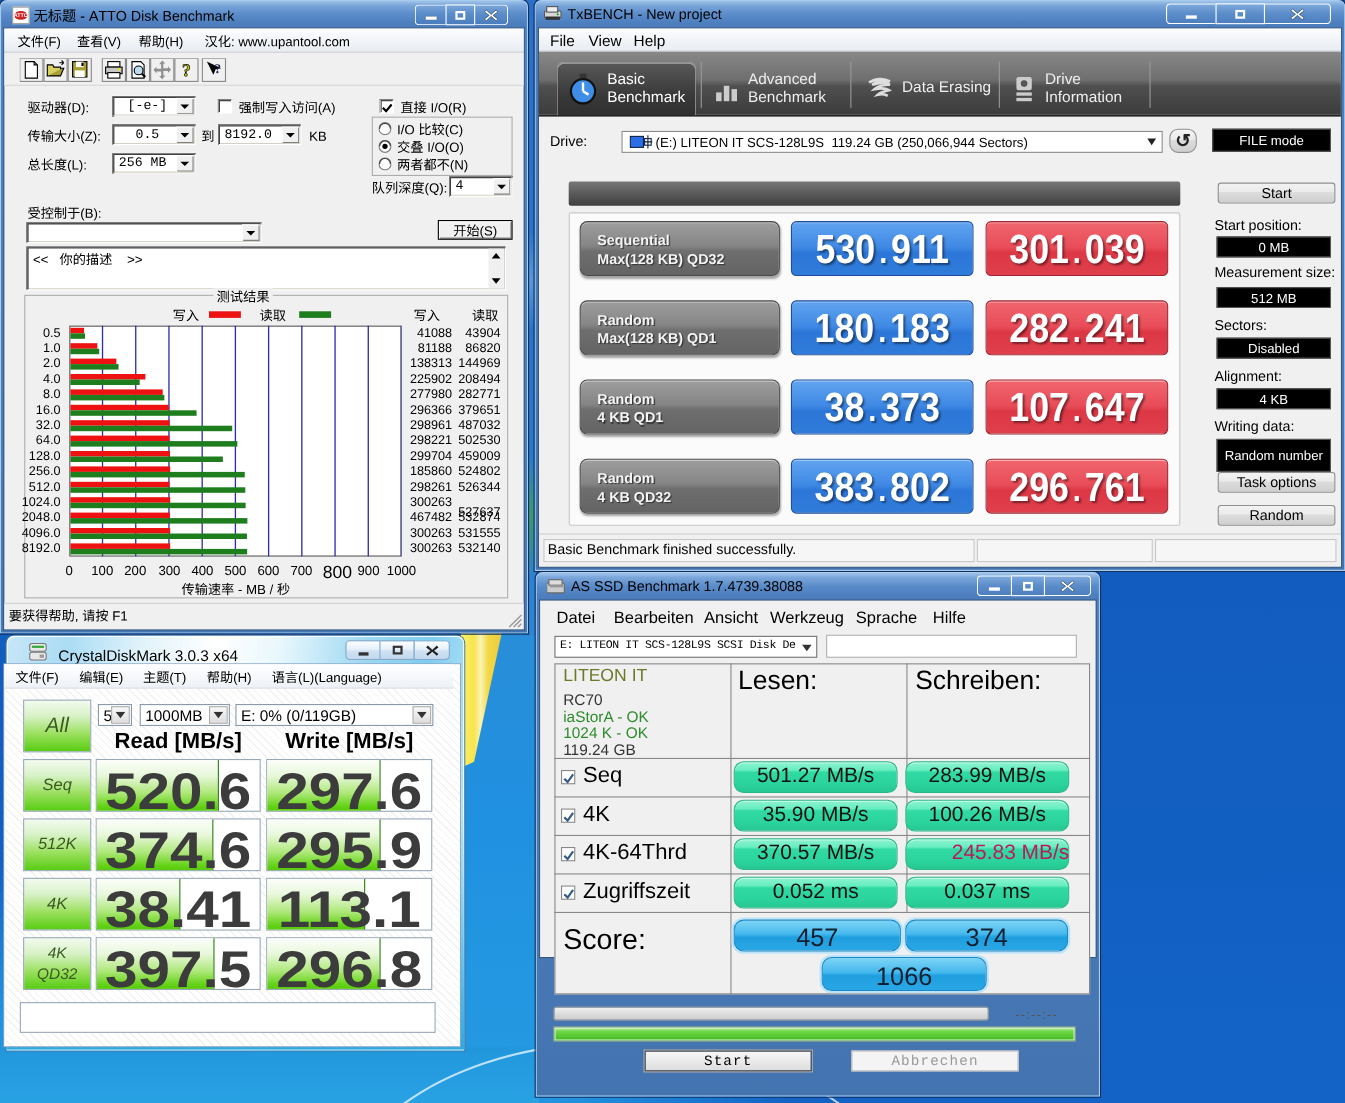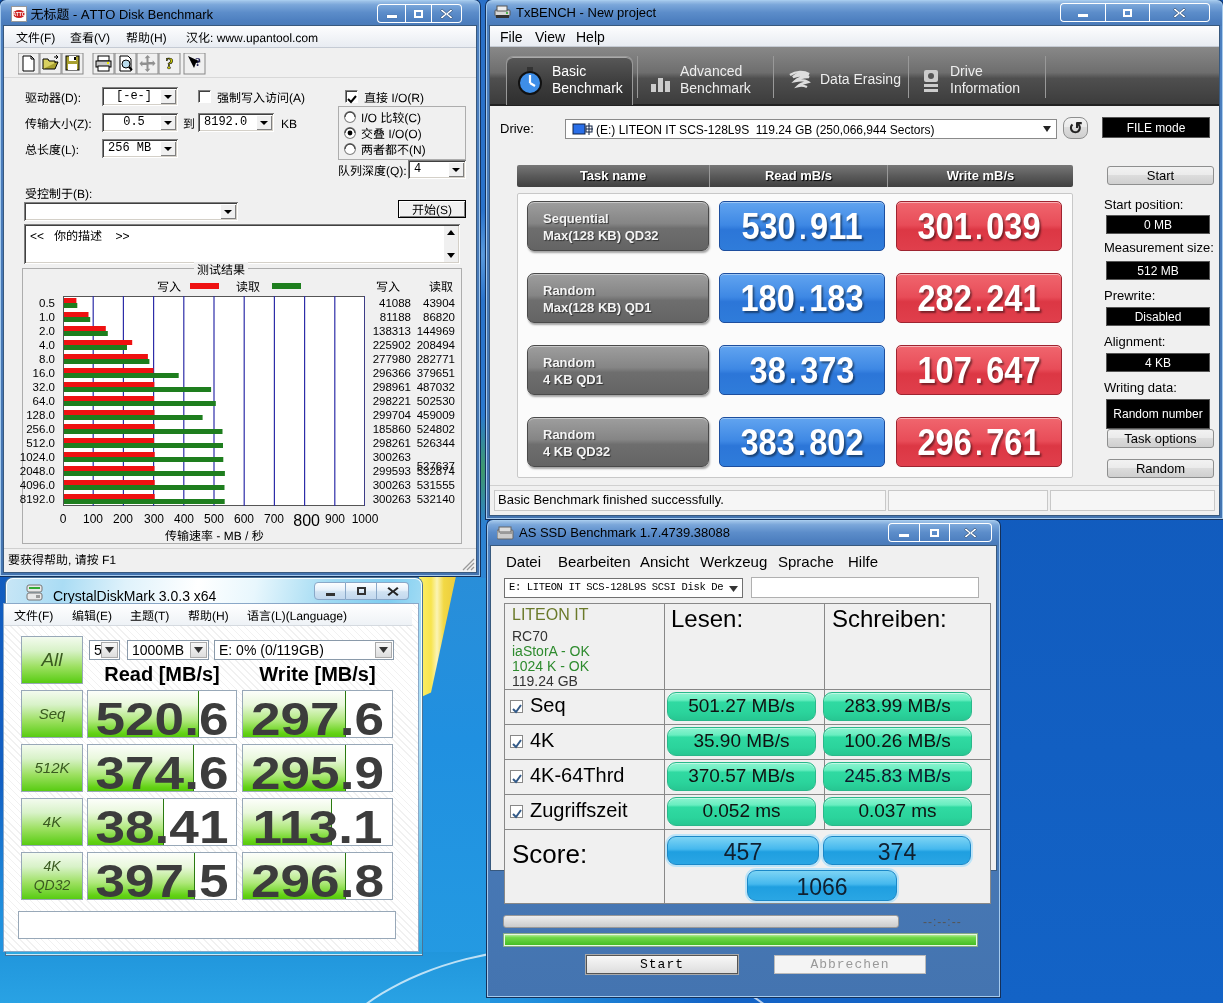--- a/index.html
+++ b/index.html
@@ -296,21 +296,21 @@
       <div style="position:absolute;right:65px;top:369px;font-size:11.5px">298221</div>
       <div style="position:absolute;right:21px;top:369px;font-size:11.5px">502530</div>
       <div style="position:absolute;right:65px;top:383px;font-size:11.5px">299704</div>
       <div style="position:absolute;right:21px;top:383px;font-size:11.5px">459009</div>
       <div style="position:absolute;right:65px;top:397px;font-size:11.5px">185860</div>
       <div style="position:absolute;right:21px;top:397px;font-size:11.5px">524802</div>
       <div style="position:absolute;right:65px;top:411px;font-size:11.5px">298261</div>
       <div style="position:absolute;right:21px;top:411px;font-size:11.5px">526344</div>
       <div style="position:absolute;right:65px;top:425px;font-size:11.5px">300263</div>
       <div style="position:absolute;right:21px;top:434px;font-size:11.5px">527637</div>
-      <div style="position:absolute;right:65px;top:439px;font-size:11.5px">299593</div>
+      <div style="position:absolute;right:65px;top:439px;font-size:11.5px">467482</div>
       <div style="position:absolute;right:21px;top:439px;font-size:11.5px">532874</div>
       <div style="position:absolute;right:65px;top:453px;font-size:11.5px">300263</div>
       <div style="position:absolute;right:21px;top:453px;font-size:11.5px">531555</div>
       <div style="position:absolute;right:65px;top:467px;font-size:11.5px">300263</div>
       <div style="position:absolute;right:21px;top:467px;font-size:11.5px">532140</div>
       <div class="abs" style="left:44px;top:486px;width:30px;text-align:center;font-size:12px">0</div>
       <div class="abs" style="left:74px;top:486px;width:30px;text-align:center;font-size:12px">100</div>
       <div class="abs" style="left:104px;top:486px;width:30px;text-align:center;font-size:12px">200</div>
       <div class="abs" style="left:135px;top:486px;width:30px;text-align:center;font-size:12px">300</div>
       <div class="abs" style="left:165px;top:486px;width:30px;text-align:center;font-size:12px">400</div>
@@ -392,25 +392,20 @@
       <svg class="abs" style="left:82px;top:96px" width="22" height="14" viewBox="0 0 22 14">
         <rect x="1" y="2" width="12" height="10" fill="#2a6fe8" stroke="#124"></rect>
         <rect x="14" y="4" width="6" height="6" fill="#fff" stroke="#124"></rect>
         <path d="M17 1v12M14 7h7" stroke="#124" fill="none"></path>
       </svg>
       <div class="abs" style="left:106px;top:97px;font-size:12px">(E:) LITEON IT SCS-128L9S&nbsp;&nbsp;119.24 GB (250,066,944 Sectors)</div>
       <div class="abs" style="left:553px;top:100px;width:0;height:0;border:4px solid transparent;border-top:6px solid #222"></div>
       <div class="abs w7btn" style="left:573px;top:91px;width:25px;height:22px;border-radius:8px;font-size:17px;color:#222;font-weight:bold">↺</div>
       <div class="blk" style="left:612px;top:91px;width:108px;height:21px">FILE mode</div>
       <div class="abs" style="left:27px;top:139px;width:556px;height:22px;background:linear-gradient(180deg,#777,#5a5a5a 50%,#404040);border-radius:2px"></div>
-      <div class="abs" style="left:27px;top:139px;width:556px;height:22px;display:flex;color:#fff;font-weight:bold;font-size:13px;text-shadow:1px 1px 1px #000">
-        <div style="width:193px;text-align:center;line-height:22px;border-right:1px solid #999">Task name</div>
-        <div style="width:178px;text-align:center;line-height:22px;border-right:1px solid #999">Read mB/s</div>
-        <div style="flex:1;text-align:center;line-height:22px">Write mB/s</div>
-      </div>
       <div class="abs" style="left:27px;top:167px;width:556px;height:285px;background:#fbfbfb;border:1px solid #c8c8c8;border-radius:2px"></div>
       <div class="abs" style="left:37px;top:175px;width:182px;height:50px;background:linear-gradient(180deg,#9e9e9e,#858585 45%,#6e6e6e 55%,#646464);border:1px solid #4a4a4a;border-radius:7px;box-shadow:inset 0 1px 0 #c8c8c8,1px 2px 2px rgba(0,0,0,.35)"></div>
       <div class="abs" style="left:53px;top:184px;font-size:13px;font-weight:bold;color:#f4f4f4;line-height:17px;text-shadow:1px 1px 1px #333">Sequential<br>Max(128 KB) QD32</div>
       <div class="abs" style="left:229px;top:175px;width:166px;height:50px;background:linear-gradient(180deg,#61a4f0,#3e88e4 48%,#2c76d8 58%,#2f7cda);border:1px solid #1d4e9e;border-radius:5px;box-shadow:inset 0 1px 0 #9cc6f4"></div>
       <div class="abs" style="left:229px;top:184px;width:166px;text-align:center;font-size:37px;line-height:33px;font-weight:bold;color:#fff;transform:scaleX(.88);text-shadow:2px 2px 2px rgba(0,0,0,.45)">530<span style="letter-spacing:0;padding:0 4px;font-size:30px">.</span>911</div>
       <div class="abs" style="left:406px;top:175px;width:166px;height:50px;background:linear-gradient(180deg,#f0666e,#e84c58 48%,#dc3744 58%,#e03f4c 100%);border:1px solid #9e2430;border-radius:5px;box-shadow:inset 0 1px 0 #f8b0b4"></div>
       <div class="abs" style="left:406px;top:184px;width:166px;text-align:center;font-size:37px;line-height:33px;font-weight:bold;color:#fff;transform:scaleX(.88);text-shadow:2px 2px 2px rgba(0,0,0,.45)">301<span style="letter-spacing:0;padding:0 4px;font-size:30px">.</span>039</div>
       <div class="abs" style="left:37px;top:247px;width:182px;height:50px;background:linear-gradient(180deg,#9e9e9e,#858585 45%,#6e6e6e 55%,#646464);border:1px solid #4a4a4a;border-radius:7px;box-shadow:inset 0 1px 0 #c8c8c8,1px 2px 2px rgba(0,0,0,.35)"></div>
       <div class="abs" style="left:53px;top:256px;font-size:13px;font-weight:bold;color:#f4f4f4;line-height:17px;text-shadow:1px 1px 1px #333">Random<br>Max(128 KB) QD1</div>
       <div class="abs" style="left:229px;top:247px;width:166px;height:50px;background:linear-gradient(180deg,#61a4f0,#3e88e4 48%,#2c76d8 58%,#2f7cda);border:1px solid #1d4e9e;border-radius:5px;box-shadow:inset 0 1px 0 #9cc6f4"></div>
@@ -432,21 +427,21 @@
       <div class="abs" style="left:0;top:459px;width:729px;height:30px;background:#f0f0f0;border-top:1px solid #d0d0d0"></div>
       <div class="abs" style="left:4px;top:464px;width:392px;height:21px;border:1px solid #c8c8c8;background:#f6f6f6"></div>
       <div class="abs" style="left:398px;top:464px;width:160px;height:21px;border:1px solid #c8c8c8;background:#f6f6f6"></div>
       <div class="abs" style="left:560px;top:464px;width:165px;height:21px;border:1px solid #c8c8c8;background:#f6f6f6"></div>
       <div class="abs" style="left:8px;top:466px;font-size:13px">Basic Benchmark finished successfully.</div>
       <div class="abs w7btn" style="left:617px;top:140px;width:107px;height:19px;font-size:13px">Start</div>
       <div class="abs" style="left:614px;top:171px;font-size:13px">Start position:</div>
       <div class="blk" style="left:616px;top:189px;width:104px;height:19px;font-size:12px">0 MB</div>
       <div class="abs" style="left:614px;top:214px;font-size:13px">Measurement size:</div>
       <div class="blk" style="left:616px;top:235px;width:104px;height:19px;font-size:12px">512 MB</div>
-      <div class="abs" style="left:614px;top:262px;font-size:13px">Prewrite:</div>
+      <div class="abs" style="left:614px;top:262px;font-size:13px">Sectors:</div>
       <div class="blk" style="left:616px;top:281px;width:104px;height:19px;font-size:12px">Disabled</div>
       <div class="abs" style="left:614px;top:308px;font-size:13px">Alignment:</div>
       <div class="blk" style="left:616px;top:327px;width:104px;height:19px;font-size:12px">4 KB</div>
       <div class="abs" style="left:614px;top:354px;font-size:13px">Writing data:</div>
       <div class="blk" style="left:616px;top:373px;width:104px;height:30px;font-size:12px">Random number</div>
       <div class="abs w7btn" style="left:617px;top:403px;width:107px;height:19px;font-size:13px">Task options</div>
       <div class="abs w7btn" style="left:617px;top:433px;width:107px;height:19px;font-size:13px">Random</div>
     </div>
   </div>
 <div class="win" style="left:6px;top:578px;width:416px;height:377px;border-radius:7px 7px 0 0;background:linear-gradient(100deg,#c8e6f6 0%,#aadcf4 12%,#dff2fb 25%,#ffffff 40%,#e8f7fd 52%,#9ed9f2 68%,#7ecdf0 80%,#c2e8f8 94%);box-shadow:0 0 0 1px #4a7396, inset 0 0 0 1px rgba(255,255,255,.9)"></div>
@@ -609,21 +604,21 @@
       <div class="abs" style="left:176px;top:184px;width:149px;text-align:center;font-size:19px;color:#111">35.90 MB/s</div>
       <div class="abs" style="left:332px;top:181px;width:149px;height:29px;background:linear-gradient(180deg,#8df3d0 0%,#68eec0 26%,#30daa2 34%,#2bd49c 72%,#27c792 100%);border-radius:9px;border:1px solid #2ab88a;box-shadow:inset 0 1px 0 #c0f8e4"></div>
       <div class="abs" style="left:332px;top:184px;width:149px;text-align:center;font-size:19px;color:#111">100.26 MB/s</div>
       <div class="abs" style="left:19px;top:224px;width:13px;height:13px;background:#fff;border:1px solid #888"><svg width="11" height="11" viewBox="0 0 11 11">
           <path d="M2 5l3 3 5-7" stroke="#335a88" stroke-width="2" fill="none"></path>
         </svg></div>
       <div class="abs" style="left:39px;top:218px;font-size:20px">4K-64Thrd</div>
       <div class="abs" style="left:176px;top:216px;width:149px;height:29px;background:linear-gradient(180deg,#8df3d0 0%,#68eec0 26%,#30daa2 34%,#2bd49c 72%,#27c792 100%);border-radius:9px;border:1px solid #2ab88a;box-shadow:inset 0 1px 0 #c0f8e4"></div>
       <div class="abs" style="left:176px;top:219px;width:149px;text-align:center;font-size:19px;color:#111">370.57 MB/s</div>
       <div class="abs" style="left:332px;top:216px;width:149px;height:29px;background:linear-gradient(180deg,#8df3d0 0%,#68eec0 26%,#30daa2 34%,#2bd49c 72%,#27c792 100%);border-radius:9px;border:1px solid #2ab88a;box-shadow:inset 0 1px 0 #c0f8e4"></div>
-      <div class="abs" style="left:332px;top:219px;width:149px;text-align:center;font-size:19px;color:#0f172a">245.83 MB/s</div>
+      <div class="abs" style="left:332px;top:219px;width:149px;text-align:right;font-size:19px;color:#be185d">245.83 MB/s</div>
       <div class="abs" style="left:19px;top:259px;width:13px;height:13px;background:#fff;border:1px solid #888"><svg width="11" height="11" viewBox="0 0 11 11">
           <path d="M2 5l3 3 5-7" stroke="#335a88" stroke-width="2" fill="none"></path>
         </svg></div>
       <div class="abs" style="left:39px;top:253px;font-size:20px">Zugriffszeit</div>
       <div class="abs" style="left:176px;top:251px;width:149px;height:29px;background:linear-gradient(180deg,#8df3d0 0%,#68eec0 26%,#30daa2 34%,#2bd49c 72%,#27c792 100%);border-radius:9px;border:1px solid #2ab88a;box-shadow:inset 0 1px 0 #c0f8e4"></div>
       <div class="abs" style="left:176px;top:254px;width:149px;text-align:center;font-size:19px;color:#111">0.052 ms</div>
       <div class="abs" style="left:332px;top:251px;width:149px;height:29px;background:linear-gradient(180deg,#8df3d0 0%,#68eec0 26%,#30daa2 34%,#2bd49c 72%,#27c792 100%);border-radius:9px;border:1px solid #2ab88a;box-shadow:inset 0 1px 0 #c0f8e4"></div>
       <div class="abs" style="left:332px;top:254px;width:149px;text-align:center;font-size:19px;color:#111">0.037 ms</div>
       <div class="abs" style="left:21px;top:293px;font-size:26px">Score:</div>
       <div class="abs" style="left:176px;top:290px;width:152px;height:29px;background:linear-gradient(180deg,#7dd4f4 0%,#45b8ee 45%,#1f9fe0 55%,#2aa6e4 100%);border-radius:9px;border:1px solid #1a88c8;box-shadow:0 0 0 2px #bce4f8"></div>

